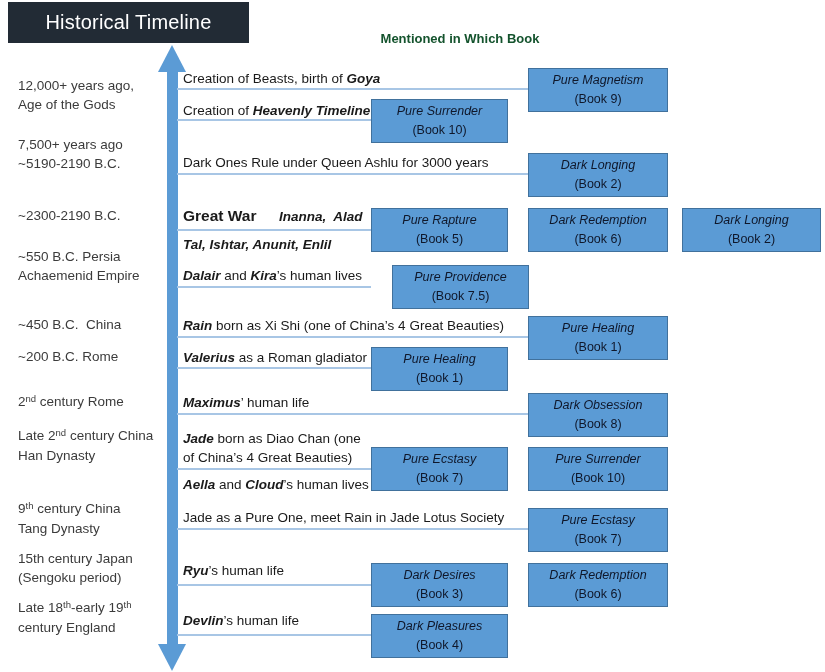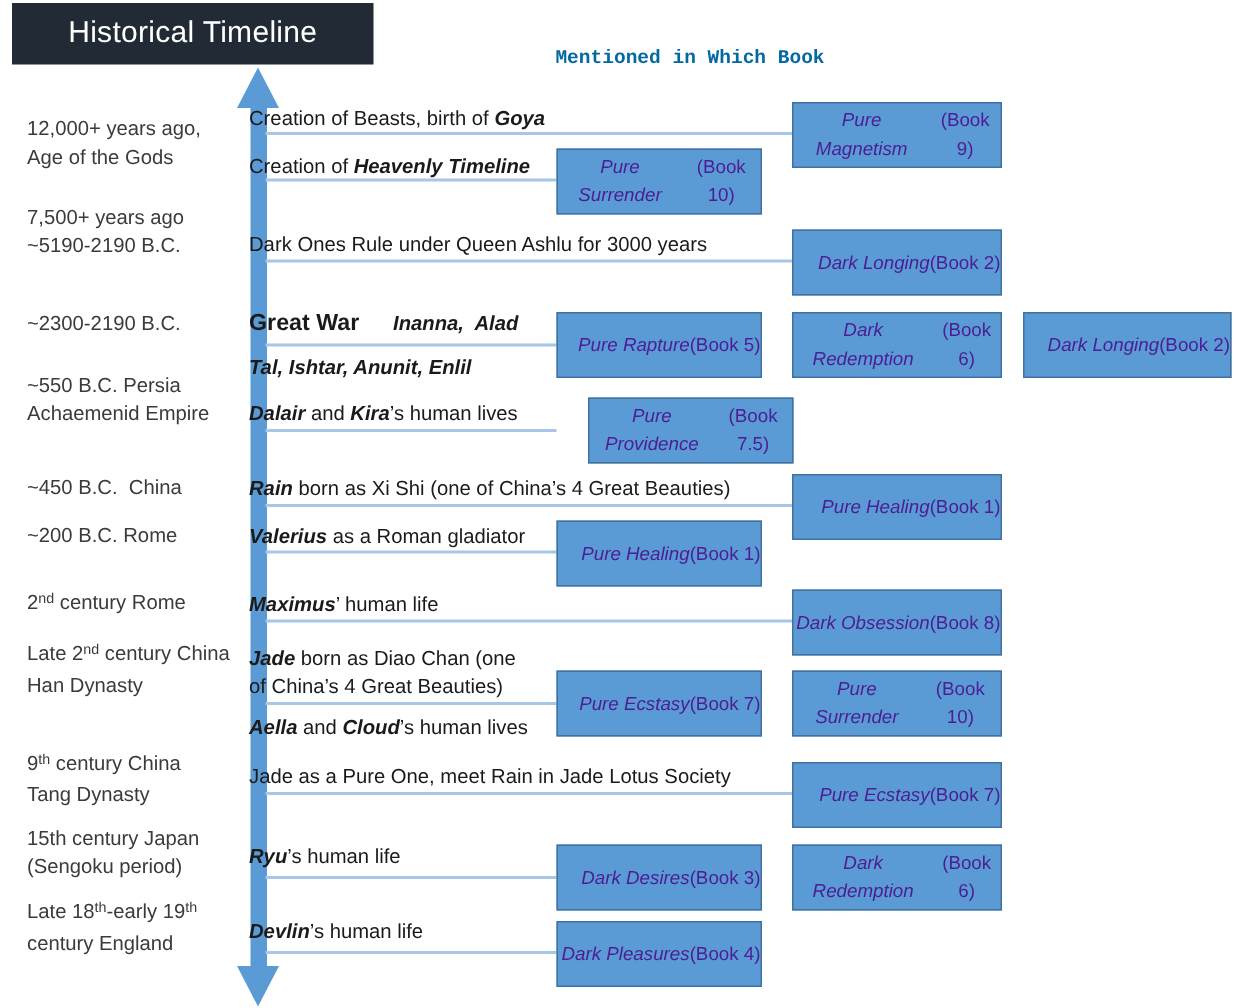--- a/index.html
+++ b/index.html
@@ -7,45 +7,45 @@
     position:relative;width:825px;height:672px;background:#ffffff;
     font-family:"Liberation Sans",sans-serif;overflow:hidden;
   }
   .title-box{
     position:absolute;left:8px;top:2px;width:241px;height:41px;
     background:#222B35;color:#ffffff;display:flex;align-items:center;justify-content:center;
     font-size:20px;letter-spacing:.2px;
   }
   .col-header{
     position:absolute;left:350px;top:31px;width:220px;text-align:center;
-    font-size:13px;font-weight:bold;color:#0369a1;font-family:Liberation Mono, monospace;
+    font-size:13px;font-weight:bold;color:#14532d;
   }
   
   .shaft{position:absolute;left:167px;top:70px;width:11px;height:576px;background:#5B9BD5;}
   .head-up{position:absolute;left:158px;top:45px;width:0;height:0;
     border-left:14px solid transparent;border-right:14px solid transparent;border-bottom:27px solid #5B9BD5;}
   .head-down{position:absolute;left:158px;top:644px;width:0;height:0;
     border-left:14px solid transparent;border-right:14px solid transparent;border-top:27px solid #5B9BD5;}
   
   .period{
     position:absolute;left:18px;width:162px;font-size:13.5px;line-height:19px;
     color:#3b3b3b;white-space:pre-wrap;
   }
   
   .event{
-    position:absolute;left:166px;font-size:13.5px;line-height:19px;color:#1a1a1a;
+    position:absolute;left:183px;font-size:13.5px;line-height:19px;color:#1a1a1a;
     white-space:pre-wrap;
   }
   
   .conn{position:absolute;height:2px;background:#A8C6E5;}
   
   .book{
     position:absolute;width:140px;height:44px;box-sizing:border-box;
-    background:#5B9BD5;border:1.5px solid #41719C;color:#4c1d95;
-    display:flex;flex-direction:row;align-items:center;justify-content:flex-end;
+    background:#5B9BD5;border:1.5px solid #41719C;color:#0f172a;
+    display:flex;flex-direction:column;align-items:center;justify-content:center;
     font-size:12.5px;line-height:19px;text-align:center;
   }
   .book .t{font-style:italic;}
   .b{font-weight:bold;}
   .i{font-style:italic;}
   .sup{font-size:9.5px;position:relative;top:-4.5px;}
   .big{font-size:15.5px;}
 </style>
 </head>
 <body>

